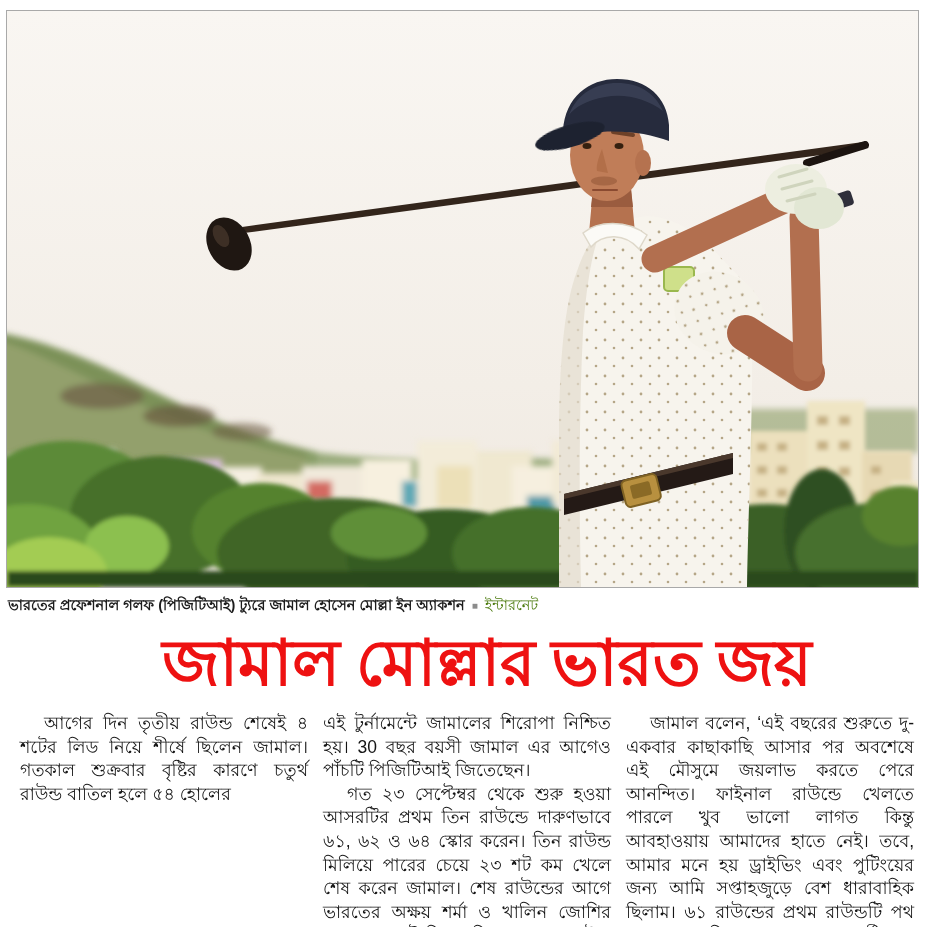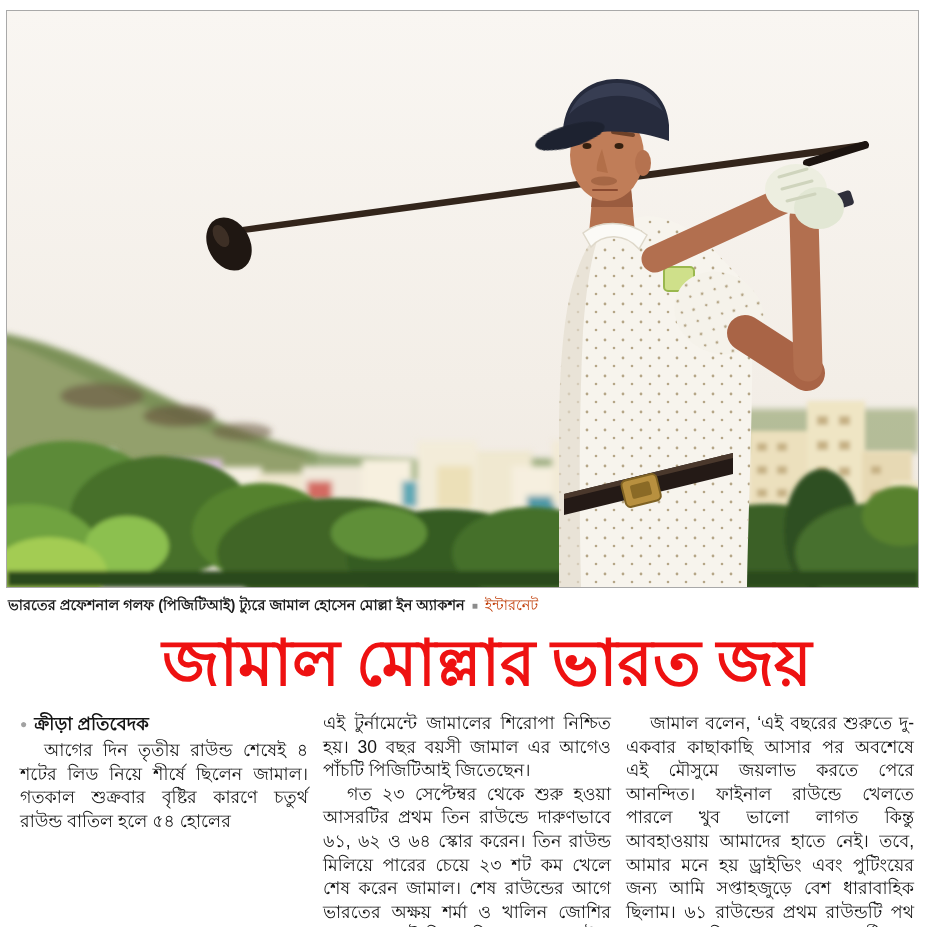--- a/index.html
+++ b/index.html
@@ -11,21 +11,21 @@
     position:absolute;left:6px;top:10px;width:911px;height:576px;margin:0;
     border:1px solid #a9a9a9;background:#f4f0ea;box-sizing:content-box;
   }
   .photo-frame svg{display:block;width:100%;height:100%;}
   .caption{
     position:absolute;left:8px;top:595px;width:920px;
     font-size:14.5px;line-height:20px;color:#1c1c1c;white-space:nowrap;
   }
   .cap-bold{font-weight:bold;margin-top:36px;}
   .cap-sq{color:#8c8c8c;font-size:10px;margin:0 7px;vertical-align:1px;}
-  .cap-src{font-weight:normal;color:#c2410c;}
+  .cap-src{font-weight:normal;color:#4d7c0f;}
   .headline{
     position:absolute;left:0;right:0;top:616px;margin:0;text-align:center;
     color:#ee1111;font-size:64px;font-weight:700;line-height:96px;
     font-family:"Liberation Serif","DejaVu Serif",serif;letter-spacing:0px;padding-left:40px;
   }
   .body-cols{
     position:absolute;left:20px;top:712px;width:894px;display:flex;gap:15px;
   }
   .col{
     width:288px;flex:0 0 288px;
@@ -197,23 +197,20 @@
   </figure>
 
   <div class="caption">
     <span class="cap-bold">ভারতের প্রফেশনাল গলফ (পিজিটিআই) ট্যুরে জামাল হোসেন মোল্লা ইন অ্যাকশন</span><span class="cap-sq">■</span><span class="cap-src">ইন্টারনেট</span>
   </div>
 
   <h1 class="headline">জামাল মোল্লার ভারত জয়</h1>
 
   <div class="body-cols">
     <div class="col">
-      <div class="byline">
-        <span class="bullet">●</span><span>ক্রীড়া প্রতিবেদক</span>
-      </div>
       <p class="para indent">আগের দিন তৃতীয় রাউন্ড শেষেই ৪ শটের লিড নিয়ে শীর্ষে ছিলেন জামাল। গতকাল শুক্রবার বৃষ্টির কারণে চতুর্থ রাউন্ড বাতিল হলে ৫৪ হোলের</p>
     </div>
     <div class="col">
       <p class="para">এই টুর্নামেন্টে জামালের শিরোপা নিশ্চিত হয়। 30 বছর বয়সী জামাল এর আগেও পাঁচটি পিজিটিআই জিতেছেন।</p>
       <p class="para indent">গত ২৩ সেপ্টেম্বর থেকে শুরু হওয়া আসরটির প্রথম তিন রাউন্ডে দারুণভাবে ৬১, ৬২ ও ৬৪ স্কোর করেন। তিন রাউন্ড মিলিয়ে পারের চেয়ে ২৩ শট কম খেলে শেষ করেন জামাল। শেষ রাউন্ডের আগে ভারতের অক্ষয় শর্মা ও খালিন জোশির চেয়ে চার শট লিডে ছিলেন। শেষ রাউন্ড বৃষ্টিতে পণ্ড হলে ওই লিডেই চ্যাম্পিয়ন হন তিনি।</p>
     </div>
     <div class="col">
       <p class="para indent">জামাল বলেন, ‘এই বছরের শুরুতে দু-একবার কাছাকাছি আসার পর অবশেষে এই মৌসুমে জয়লাভ করতে পেরে আনন্দিত। ফাইনাল রাউন্ডে খেলতে পারলে খুব ভালো লাগত কিন্তু আবহাওয়ায় আমাদের হাতে নেই। তবে, আমার মনে হয় ড্রাইভিং এবং পুটিংয়ের জন্য আমি সপ্তাহজুড়ে বেশ ধারাবাহিক ছিলাম। ৬১ রাউন্ডের প্রথম রাউন্ডটি পথ সুগম করে দিয়েছে। আমার পরবর্তী বড় লক্ষ্য, আগামী মাসে দিল্লিতে ডিপি ওয়ার্ল্ড ইন্ডিয়া চ্যাম্পিয়নশিপে ভালো পারফর্ম করা।’</p>
     </div>
   </div>

